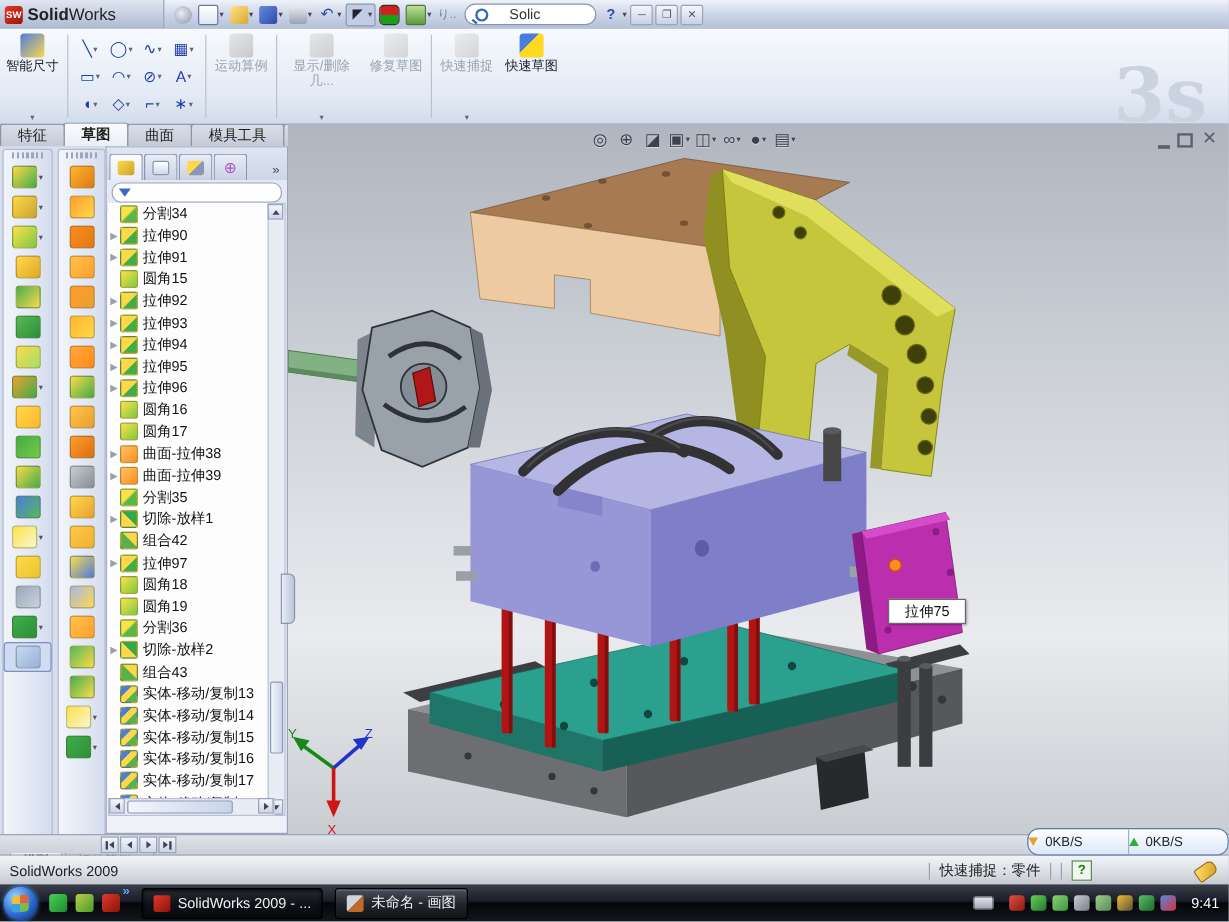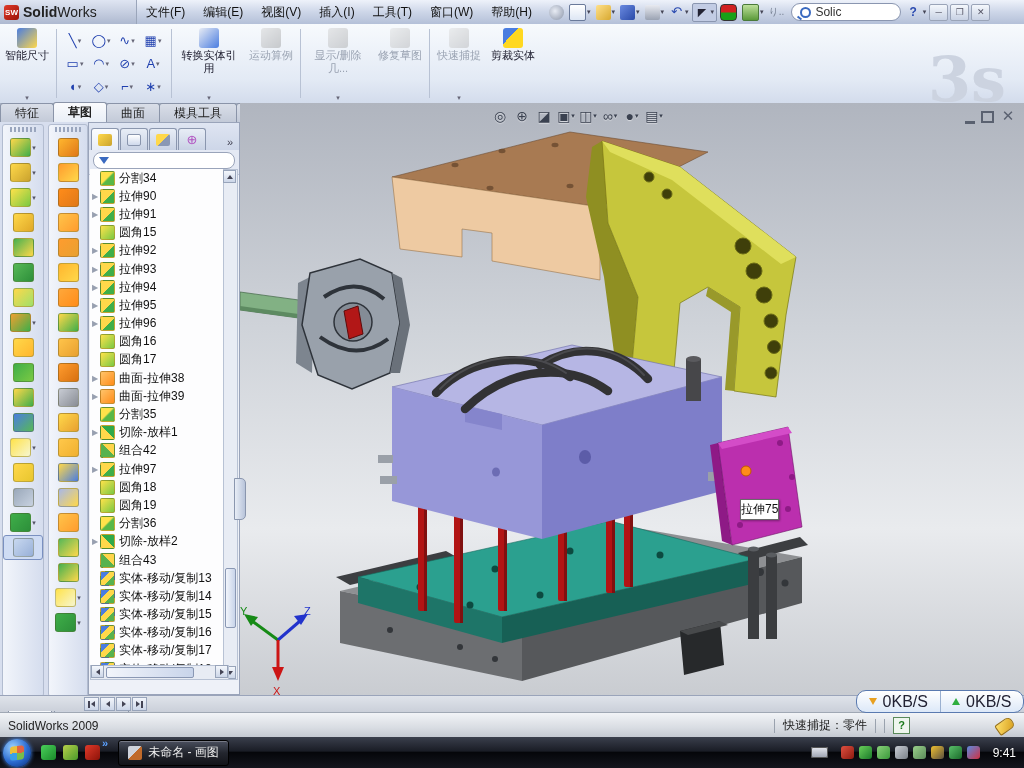--- a/index.html
+++ b/index.html
@@ -28,21 +28,21 @@
   .qt-new .ic{background:linear-gradient(180deg,#fff,#dde6f4);border:1px solid #6a7root;}
   .qt-new .ic{border:1px solid #6a7a9a;}
   .qt-open .ic{background:linear-gradient(135deg,#ffe08a,#d8a930);}
   .qt-save .ic{background:linear-gradient(135deg,#6a8ae0,#2a4aa8);}
   .qt-print .ic{background:linear-gradient(180deg,#e8eaf0,#9aa2b2);}
   .qt-undo .ic{background:none;color:#2a4ab0;font-size:13px;line-height:14px;text-align:center;}
   .qt-select .ic{background:none;color:#223;font-size:11px;line-height:15px;text-align:center;}
   .qt-rebuild .ic{background:linear-gradient(180deg,#d02020 45%,#18a018 55%);border-radius:4px;border:1px solid #333;}
   .qt-options .ic{background:linear-gradient(180deg,#bde09a,#5a9a3a);border:1px solid #4a7a3a;}
   #tb-overflow{color:#7a84969a;color:#7a8496;font-size:10px;margin:0 3px;}
-  #searchpill{display:flex;align-items:center;gap:4px;background:#fff;border:1px solid #8a96b0;
+  #searchpill{display:flex;align-items:center;gap:17px;background:#fff;border:1px solid #8a96b0;
     border-radius:9px;height:16px;padding:0 8px;margin:0 4px;width:92px;}
   .magicon{width:7px;height:7px;border:2px solid #3a6ac0;border-radius:50%;position:relative;}
   .magicon:after{content:"";position:absolute;width:5px;height:2px;background:#3a6ac0;transform:rotate(40deg);left:-5px;top:8px;}
   #searchpill span{color:#333;}
   #helpbtn{color:#2a4ab0;font-weight:bold;padding:0 4px;}
   .twc{width:17px;height:15px;margin:0 1px;border:1px solid #9aa4b8;border-radius:2px;
     background:linear-gradient(180deg,#f4f7fc,#c8d2e4);color:#556;font-size:9px;line-height:14px;text-align:center;}
 
   
   #commandbar{left:0;top:24px;width:1024px;height:79px;
@@ -132,26 +132,26 @@
   #hud{position:absolute;left:250px;top:3px;display:flex;align-items:center;gap:2px;}
   .hudic{min-width:20px;height:20px;display:flex;align-items:center;justify-content:center;
     color:#3a4150;font-size:14px;text-shadow:0 1px 1px rgba(255,255,255,.5);}
   .hudic .dd{font-size:7px;color:#3a4150;margin-left:1px;}
   #docctl{position:absolute;right:8px;top:6px;display:flex;gap:6px;}
   .dc{width:16px;height:14px;color:#5a6170;font-size:11px;line-height:13px;text-align:center;}
   .dc.min{border-bottom:3px solid #5a6170;height:10px;width:10px;margin-top:2px;}
   .dc.res{border:2px solid #5a6170;width:9px;height:8px;margin-top:2px;}
   .dc.cls{font-size:15px;font-weight:bold;}
   #tooltip{position:absolute;left:500px;top:396px;background:#fff;border:1px solid #6a6a6a;
-    box-shadow:1px 1px 2px rgba(0,0,0,.35);padding:1px 0;font-size:12px;color:#111;}
+    box-shadow:1px 1px 2px rgba(0,0,0,.35);padding:1px 13px;font-size:12px;color:#111;}
 
   
   #netmon{left:856px;top:690px;width:166px;height:21px;display:flex;z-index:30;
     border:1px solid #5a7ab0;border-radius:10px;overflow:hidden;background:linear-gradient(180deg,#ffffff,#dce8f8);}
-  .netseg{flex:1;display:flex;align-items:center;justify-content:center;gap:6px;color:#223;font-size:16px;}
+  .netseg{flex:1;display:flex;align-items:center;justify-content:flex-start;gap:6px;color:#223;font-size:11px;}
   .netseg + .netseg{border-left:1px solid #9ab0d0;}
   .arrow-down{width:0;height:0;border-left:4px solid transparent;border-right:4px solid transparent;border-top:7px solid #e8a020;}
   .arrow-up{width:0;height:0;border-left:4px solid transparent;border-right:4px solid transparent;border-bottom:7px solid #2fae3f;}
 
   
   #bottombar{left:0;top:695px;width:1024px;height:17px;background:linear-gradient(180deg,#dfe3ea,#c9ced8);
     border-top:1px solid #9aa4ba;display:flex;align-items:flex-start;flex-direction:column;}
   #navbtns{margin-left:84px;display:flex;gap:1px;padding-top:1px;}
   .navb{width:15px;height:14px;background:linear-gradient(180deg,#f2f5fb,#ccd6e8);border:1px solid #98a4ba;
     display:flex;align-items:center;justify-content:center;gap:1px;box-sizing:border-box;}
@@ -199,29 +199,20 @@
   #clock{color:#fff;font-size:12px;margin-left:8px;text-shadow:0 1px 2px #000;}
 </style>
 </head>
 <body>
 
 <div id="titlebar" class="abs">
   <div id="logo">
     <div class="cube">SW</div>
     <div class="lt"><b>Solid</b><span>Works</span></div>
   </div>
-  <div id="menubar" style="display:flex;">
-      <span class="menu-item">文件(F)</span>
-      <span class="menu-item">编辑(E)</span>
-      <span class="menu-item">视图(V)</span>
-      <span class="menu-item">插入(I)</span>
-      <span class="menu-item">工具(T)</span>
-      <span class="menu-item">窗口(W)</span>
-      <span class="menu-item">帮助(H)</span>
-    </div>
   <div id="quicktools">
       <div class="qt qt-pin">
         <div class="ic"></div>
       </div>
       <div class="qt qt-new">
         <div class="ic"></div>
         <span class="dd">▾</span>
       </div>
       <div class="qt qt-open">
         <div class="ic"></div>
@@ -278,25 +269,20 @@
       <div class="sg">▭<span class="c8">▾</span></div>
       <div class="sg">◠<span class="c8">▾</span></div>
       <div class="sg">⊘<span class="c8">▾</span></div>
       <div class="sg">A<span class="c8">▾</span></div>
       <div class="sg">◖<span class="c8">▾</span></div>
       <div class="sg">◇<span class="c8">▾</span></div>
       <div class="sg">⌐<span class="c8">▾</span></div>
       <div class="sg">∗<span class="c8">▾</span></div>
     </div>
   <div class="vsep"></div>
-  <div class="cmbtn">
-    <div class="bigchip" style="background:linear-gradient(135deg,#e8ecf4,#4a7de0);"></div>
-    <div class="lbl">转换实体引用</div>
-      <div class="dd">▾</div>
-  </div>
   <div class="cmbtn disabled">
     <div class="bigchip" style="background:linear-gradient(135deg,#c8d2e4,#8a98b4);"></div>
     <div class="lbl">运动算例</div>
   </div>
   <div class="vsep"></div>
   <div class="cmbtn disabled">
     <div class="bigchip" style="background:linear-gradient(135deg,#c8d2e4,#98a4ba);"></div>
     <div class="lbl">显示/删除几...</div>
       <div class="dd">▾</div>
   </div>
@@ -305,21 +291,21 @@
     <div class="lbl">修复草图</div>
   </div>
   <div class="vsep"></div>
   <div class="cmbtn disabled">
     <div class="bigchip" style="background:linear-gradient(135deg,#d8dee8,#a8b2c4);"></div>
     <div class="lbl">快速捕捉</div>
       <div class="dd">▾</div>
   </div>
   <div class="cmbtn">
     <div class="bigchip" style="background:linear-gradient(135deg,#4a7de0 40%,#ffd820 40%);"></div>
-    <div class="lbl">剪裁实体</div>
+    <div class="lbl">快速草图</div>
   </div>
   <div id="watermark">3s</div>
 </div>
 
 <div id="cmtabs" class="abs">
     <div class="cmtab">特征</div>
     <div class="cmtab active">草图</div>
     <div class="cmtab">曲面</div>
     <div class="cmtab">模具工具</div>
     <div class="cmtab">评估</div>
@@ -865,20 +851,24 @@
   <div id="orb">
       <div class="flag"></div>
     </div>
   <div id="qlaunch">
       <div class="ql" style="background: linear-gradient(135deg, rgb(74, 208, 90), rgb(26, 138, 42));"></div>
       <div class="ql" style="background: linear-gradient(135deg, rgb(184, 208, 74), rgb(74, 154, 42));"></div>
       <div class="ql" style="background: linear-gradient(135deg, rgb(224, 58, 42), rgb(140, 18, 8));"></div>
     </div>
   <span id="qlovf">»</span>
   <div id="taskwins" style="display:flex;">
+      <div class="taskwin active">
+        <div class="wic sw"></div>
+        <span>SolidWorks 2009 - ...</span>
+      </div>
       <div class="taskwin">
         <div class="wic paint"></div>
         <span>未命名 - 画图</span>
       </div>
     </div>
   <div id="tray">
     <div id="kbic"></div>
     <div id="trayicons" style="display:flex;gap:5px;">
         <div class="trayic" style="background: linear-gradient(135deg, rgb(224, 80, 64), rgb(140, 26, 16));"></div>
         <div class="trayic" style="background: linear-gradient(135deg, rgb(106, 208, 90), rgb(26, 122, 42));"></div>

